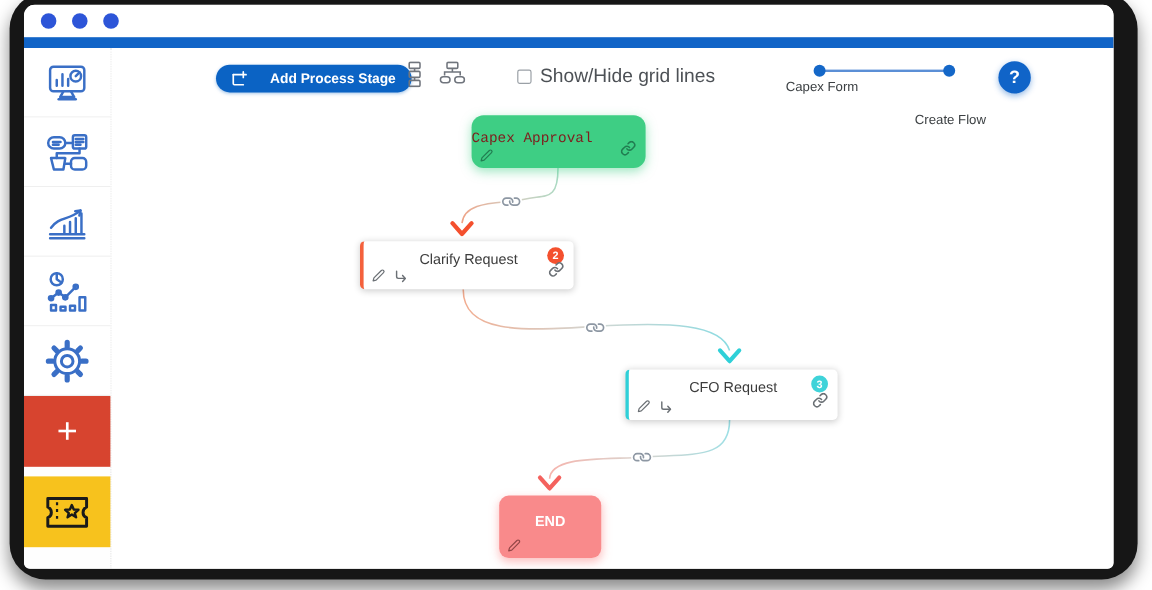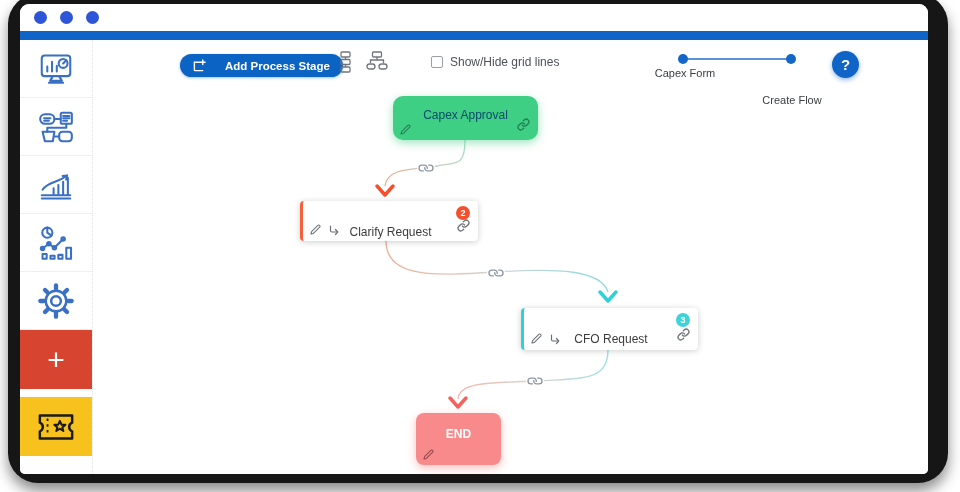--- a/index.html
+++ b/index.html
@@ -34,41 +34,41 @@
 
   .add-stage-btn { position:absolute; left:87px; top:14px; height:23px; display:flex; align-items:center; gap:19px;
                    background:#0b63c4; color:#fff; border:none; border-radius:12px; padding:0 13px;
                    font-size:11.5px; font-weight:bold; font-family:"Liberation Sans",sans-serif; cursor:pointer;
                    box-shadow:0 1px 3px rgba(11,99,196,.4); }
   .layout-toggles { position:absolute; left:243px; top:11px; display:flex; gap:11px; }
   .layout-toggles svg { color:#70757d; cursor:pointer; }
 
   .grid-toggle { position:absolute; left:338px; top:15px; display:flex; align-items:center; gap:7px; }
   .grid-toggle .box { width:12px; height:12px; border:1.5px solid #9aa0a6; border-radius:2px; background:#fff; cursor:pointer; }
-  .grid-toggle .lbl { font-size:12px; color:#4d5156; }
+  .grid-toggle .lbl { font-size:16px; color:#4d5156; }
 
   .stepper-line { position:absolute; left:590px; top:18px; width:108px; height:1.5px; background:#5b8fd6; }
   .step-dot { position:absolute; width:10px; height:10px; border-radius:50%; background:#1467c8; top:14px; cursor:pointer; }
   .step-dot.d1 { left:585px; } .step-dot.d2 { left:693px; }
   .step-lbl { position:absolute; top:27px; font-size:11px; color:#3c4043; text-align:center; }
   .step-lbl.l1 { left:552px; width:80px; } .step-lbl.l2 { left:657px; width:84px;margin-top:27px; }
 
   .help-btn { position:absolute; left:739px; top:11px; width:27px; height:27px; border-radius:50%;
               background:#1064c8; color:#fff; font-size:15px; font-weight:bold; display:flex; align-items:center;
               justify-content:center; cursor:pointer; box-shadow:0 2px 5px rgba(16,100,200,.45); }
 
   
   .node { position:absolute; z-index:2; cursor:pointer; }
   .node-start { left:300px; top:56px; width:145px; height:44px; background:#3ece84; border-radius:10px;
                 box-shadow:0 3px 9px rgba(62,206,132,.5); }
-  .node-start .nlabel { color:#0c4a6e; font-size:12px; text-align:center; margin-top:12px; }
+  .node-start .nlabel { color:#7f1d1d; font-size:12px; text-align:left; margin-top:12px;font-family:Liberation Mono, monospace; }
   .node-stage { background:#fff; border-radius:4px; box-shadow:0 1px 6px rgba(0,0,0,.2); }
   .node-clarify { left:207px; top:161px; width:178px; height:40px; border-left:3px solid #f4613c; }
   .node-cfo { left:428px; top:268px; width:177px; height:42px; border-left:3px solid #2fd0d8; }
-  .node-stage .nlabel { color:#3c3c3c; font-size:12px; text-align:center; margin-top:24px; }
+  .node-stage .nlabel { color:#3c3c3c; font-size:12px; text-align:center; margin-top:8px; }
   .node-end { left:323px; top:373px; width:85px; height:52px; background:#f98a8b; border-radius:8px;
               box-shadow:0 3px 8px rgba(249,138,139,.55); }
   .node-end .nlabel { color:#fff; font-size:12px; font-weight:bold; text-align:center; margin-top:14px; }
 
   .badge { position:absolute; width:14px; height:14px; border-radius:50%; color:#fff; font-size:9px; font-weight:bold;
            display:flex; align-items:center; justify-content:center; top:5px; right:8px; }
   .badge-red { background:#f4502e; } .badge-teal { background:#3fd3d9; }
 
   .n-icons-left { position:absolute; left:7px; bottom:5px; display:flex; gap:7px; }
   .n-icon-right { position:absolute; right:8px; bottom:5px; }

